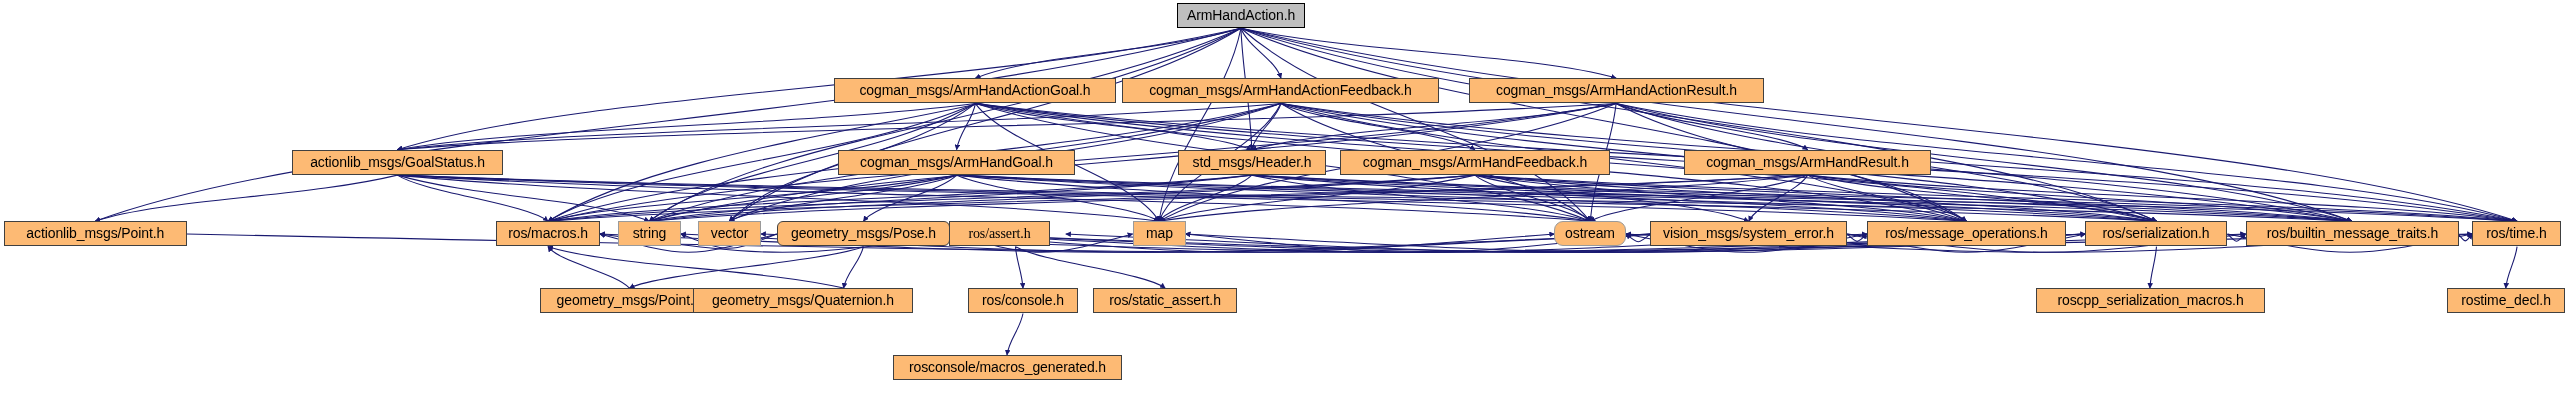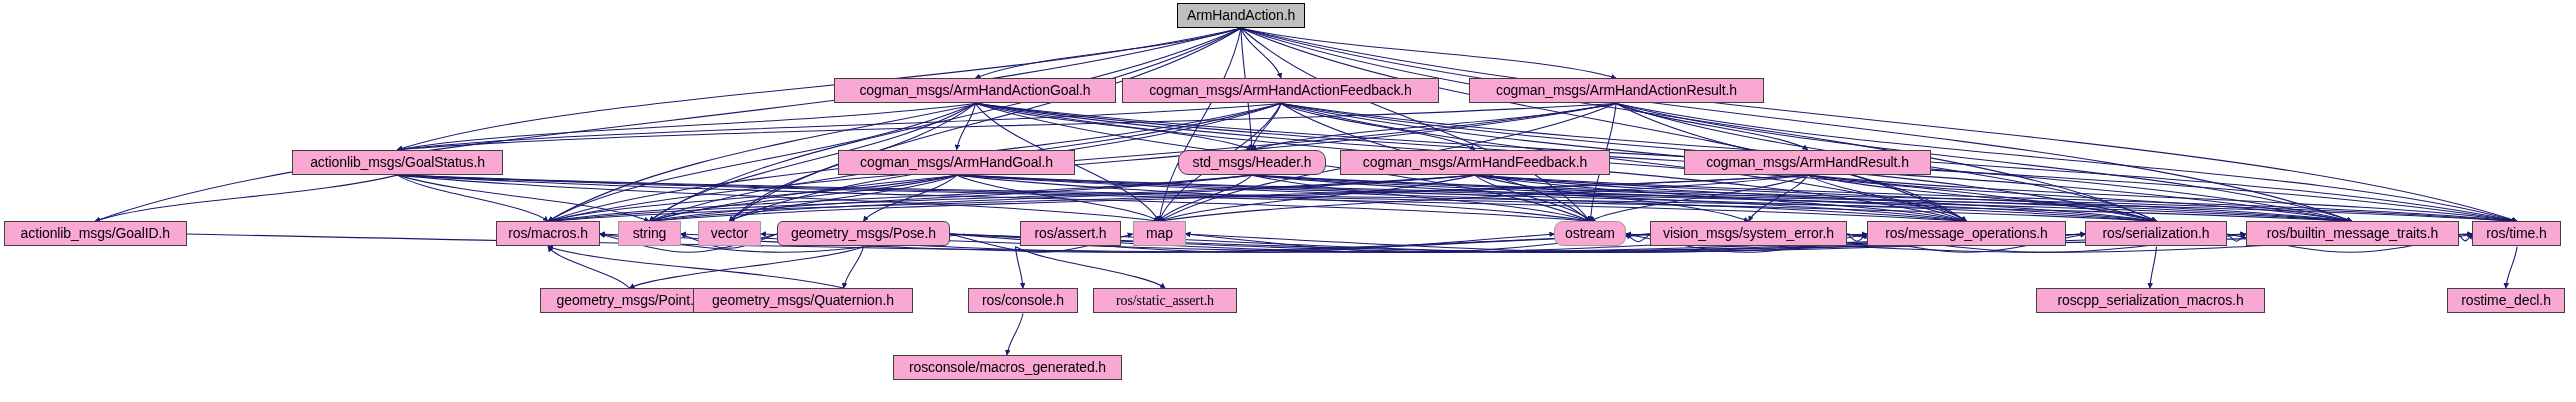--- a/index.html
+++ b/index.html
@@ -26,21 +26,21 @@
   }
   .node {
     position: absolute;
     box-sizing: border-box;
     height: 25.4px;
     line-height: 23.5px;
     text-align: center;
     font-size: 14px;
     color: #000000;
     white-space: nowrap;
-    background: #f9a8d4;
+    background: #fdba74;
     border: 0.9px solid #404040;
     z-index: 5;
     overflow: hidden;
     letter-spacing: -0.1px;
   }
   .node.root {
     background: #bfbfbf;
     border: 0.9px solid #000000;
   }
   .node.sys {
@@ -187,38 +187,38 @@
         <path d="M 896 306 C 801.8 284.88, 651.08 283.12, 582 262" marker-end="url(#arrow)"></path>
       </g>
   </svg>
   <div id="node-layer">
       <div class="node root" style="left: 1177px; top: 2.8px; width: 128px;">ArmHandAction.h</div>
       <div class="node" style="left: 834px; top: 78px; width: 282px;">cogman_msgs/ArmHandActionGoal.h</div>
       <div class="node" style="left: 1122px; top: 78px; width: 317px;">cogman_msgs/ArmHandActionFeedback.h</div>
       <div class="node" style="left: 1469px; top: 78px; width: 295px;">cogman_msgs/ArmHandActionResult.h</div>
       <div class="node" style="left: 292px; top: 150px; width: 211px;">actionlib_msgs/GoalStatus.h</div>
       <div class="node" style="left: 838px; top: 150px; width: 237px;">cogman_msgs/ArmHandGoal.h</div>
-      <div class="node" style="left: 1178px; top: 150px; width: 148px; border-radius: 10px;">std_msgs/Header.h</div>
+      <div class="node" style="left: 1178px; top: 150px; width: 148px;">std_msgs/Header.h</div>
       <div class="node" style="left: 1340px; top: 150px; width: 270px; text-align: center;">cogman_msgs/ArmHandFeedback.h</div>
       <div class="node" style="left: 1684px; top: 150px; width: 247px;">cogman_msgs/ArmHandResult.h</div>
-      <div class="node" style="left: 3.8px; top: 221px; width: 183px;">actionlib_msgs/GoalID.h</div>
+      <div class="node" style="left: 3.8px; top: 221px; width: 183px;">actionlib_msgs/Point.h</div>
       <div class="node" style="left: 496px; top: 221px; width: 104px;">ros/macros.h</div>
       <div class="node sys" style="left: 618px; top: 221px; width: 63px;">string</div>
       <div class="node sys" style="left: 698px; top: 221px; width: 63px;">vector</div>
       <div class="node" style="left: 777px; top: 221px; width: 173px; border-radius: 6px;">geometry_msgs/Pose.h</div>
-      <div class="node" style="left: 1020px; top: 221px; width: 101px;">ros/assert.h</div>
+      <div class="node" style="left: 949px; top: 221px; width: 101px; font-family: Liberation Serif, serif;">ros/assert.h</div>
       <div class="node sys" style="left: 1133px; top: 221px; width: 53px;">map</div>
       <div class="node sys" style="left: 1554px; top: 221px; width: 72px; border-radius: 9px;">ostream</div>
       <div class="node" style="left: 1650px; top: 221px; width: 197px;">vision_msgs/system_error.h</div>
       <div class="node" style="left: 1867px; top: 221px; width: 199px;">ros/message_operations.h</div>
       <div class="node" style="left: 2085px; top: 221px; width: 142px;">ros/serialization.h</div>
       <div class="node" style="left: 2246px; top: 221px; width: 213px;">ros/builtin_message_traits.h</div>
       <div class="node" style="left: 2472px; top: 221px; width: 89px;">ros/time.h</div>
       <div class="node" style="left: 540px; top: 288px; width: 178px;">geometry_msgs/Point.h</div>
       <div class="node" style="left: 693px; top: 288px; width: 220px;">geometry_msgs/Quaternion.h</div>
       <div class="node" style="left: 968px; top: 288px; width: 110px;">ros/console.h</div>
-      <div class="node" style="left: 1093px; top: 288px; width: 144px; font-family: Liberation Serif, serif;">ros/static_assert.h</div>
+      <div class="node" style="left: 1093px; top: 288px; width: 144px;">ros/static_assert.h</div>
       <div class="node" style="left: 2036px; top: 288px; width: 229px;">roscpp_serialization_macros.h</div>
       <div class="node" style="left: 2447px; top: 288px; width: 118px;">rostime_decl.h</div>
       <div class="node" style="left: 893px; top: 355px; width: 229px;">rosconsole/macros_generated.h</div>
     </div>
 </div>
 
 
 </body></html>

